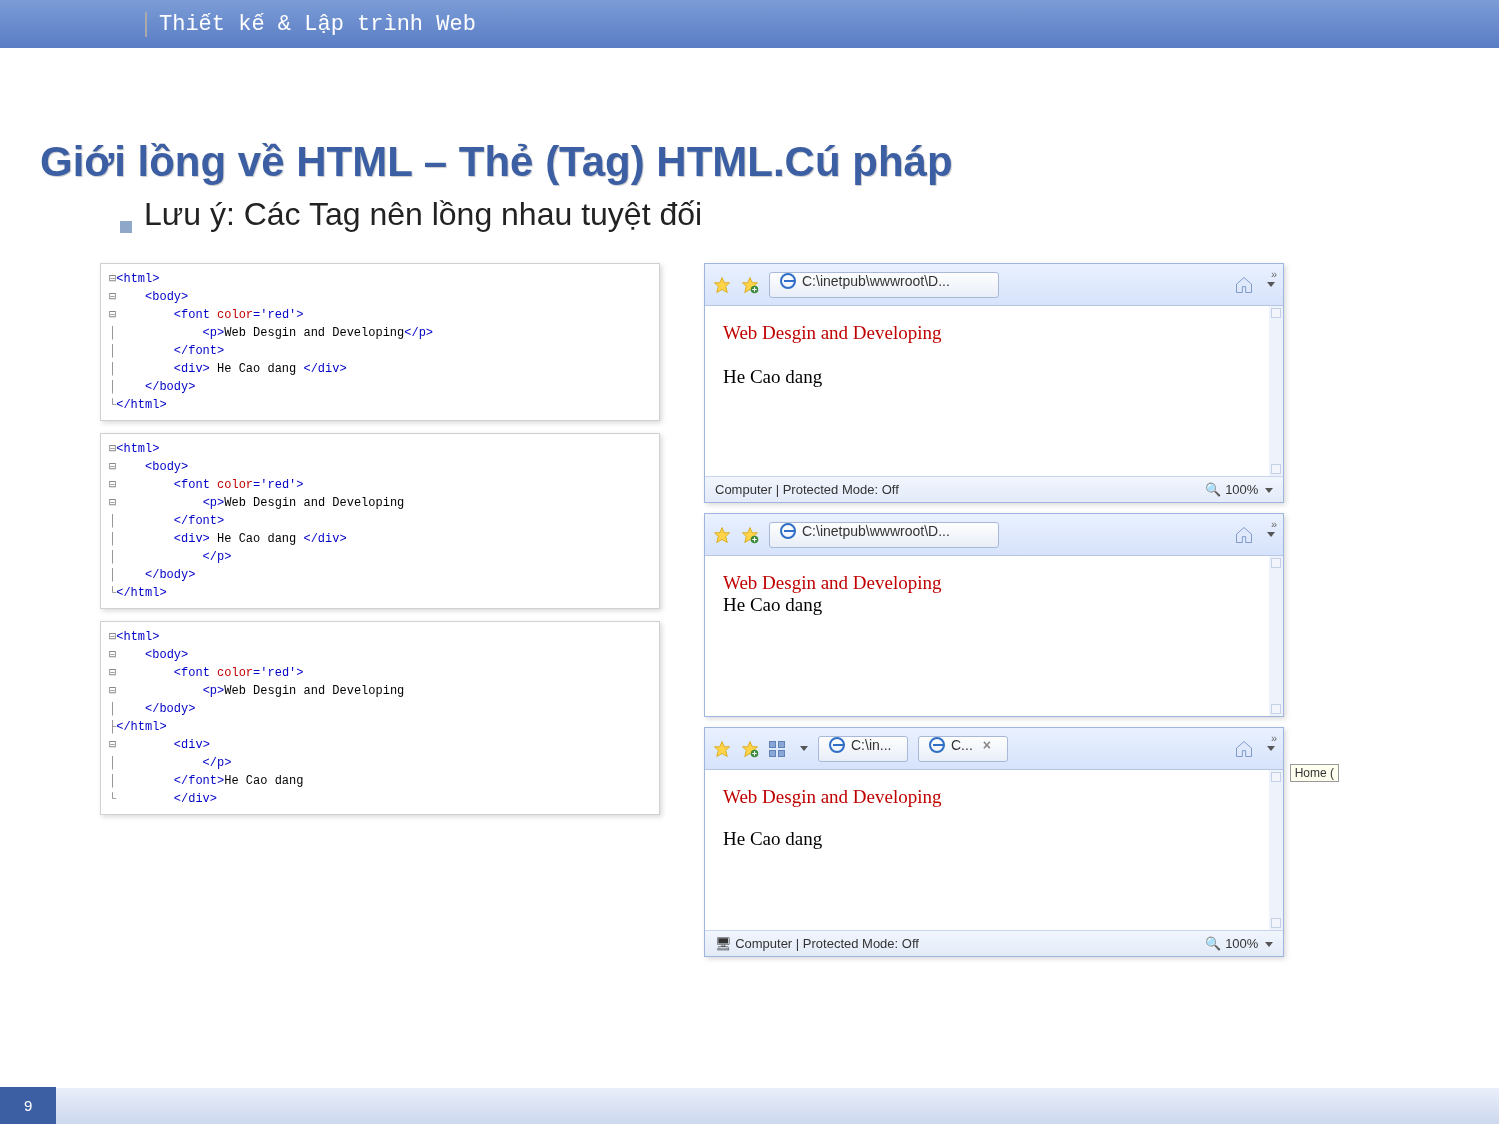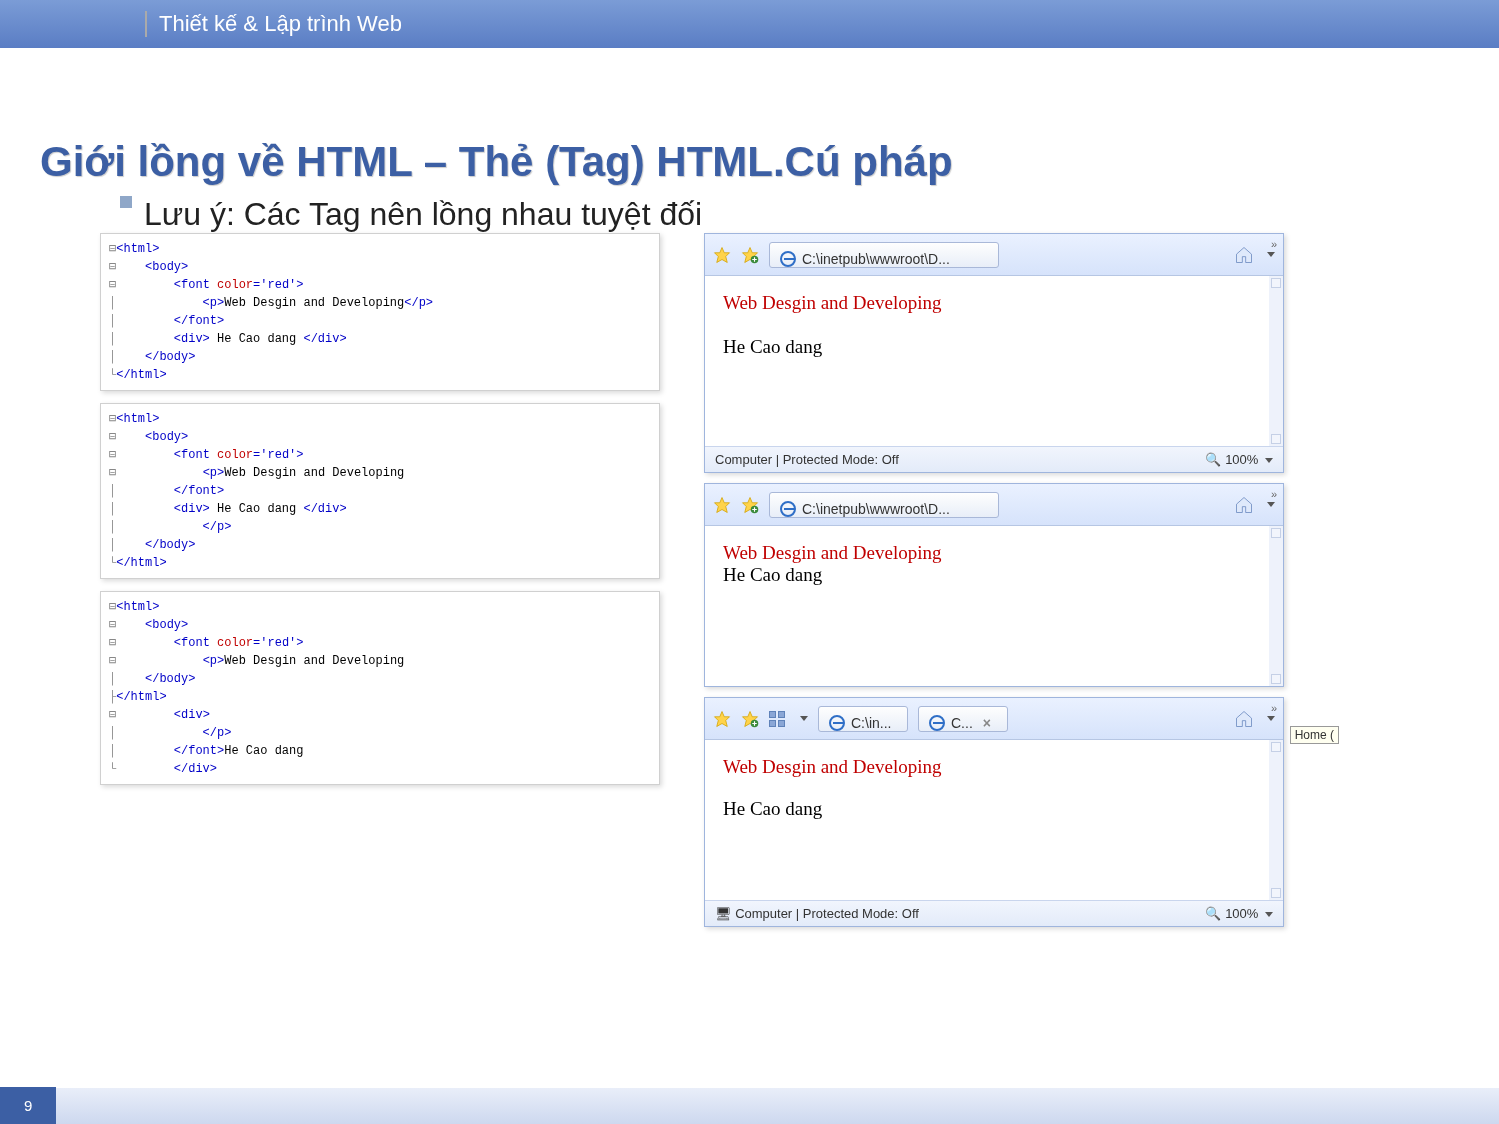--- a/index.html
+++ b/index.html
@@ -16,34 +16,35 @@
     height: 48px;
     display: flex;
     align-items: center;
     padding-left: 145px;
   }
   .top-banner-text {
     color: #ffffff;
     font-size: 22px;
     border-left: 2px solid #aaa;
     padding-left: 12px;
+    font-family: Liberation Mono, monospace;
   }
   .slide-title {
     color: #3c5fa4;
     font-size: 42px;
     padding: 90px 0 10px 40px;
     text-shadow: 1px 1px 1px #ccc;
   }
   .sub-bullet {
     display: flex;
-    align-items: flex-start;
+    align-items: flex-end;
     padding-left: 120px;
     font-size: 32px;
     color: #222;
-    margin-bottom: 0;
+    margin-bottom: 30px;
   }
   .sub-bullet .bullet-square {
     width: 12px;
     height: 12px;
     background: #8fa7c8;
     margin-right: 12px;
   }
   .content-row {
     display: flex;
     gap: 44px;
@@ -80,21 +81,21 @@
     gap: 10px;
     position: relative;
   }
   .star-icon svg, .add-fav-icon svg, .home-icon svg { display: block; }
   .tab-pill {
     background: linear-gradient(to bottom, #fefefe, #e8eef8);
     border: 1px solid #a9b8d8;
     border-radius: 3px;
     height: 26px;
     display: flex;
-    align-items: flex-end;
+    align-items: flex-start;
     padding: 0 10px;
     font-size: 14px;
     color: #333;
     gap: 6px;
   }
   .ie-e {
     width: 16px; height: 16px;
     border: 2px solid #2f6fc7;
     border-radius: 50%;
     position: relative;
@@ -157,21 +158,21 @@
     bottom: 0;
     left: 0;
     right: 0;
     height: 36px;
     background: linear-gradient(to bottom, #e9eef9, #cdd8ef);
     z-index: -1;
   }
   .home-tooltip {
     position: absolute;
     right: -56px;
-    top: 28px;
+    top: 36px;
     background: #fffff0;
     border: 1px solid #999;
     font-size: 12px;
     padding: 1px 4px;
     color: #333;
   }
   .tab-close {
     color: #888;
     font-weight: bold;
     margin-left: 4px;

